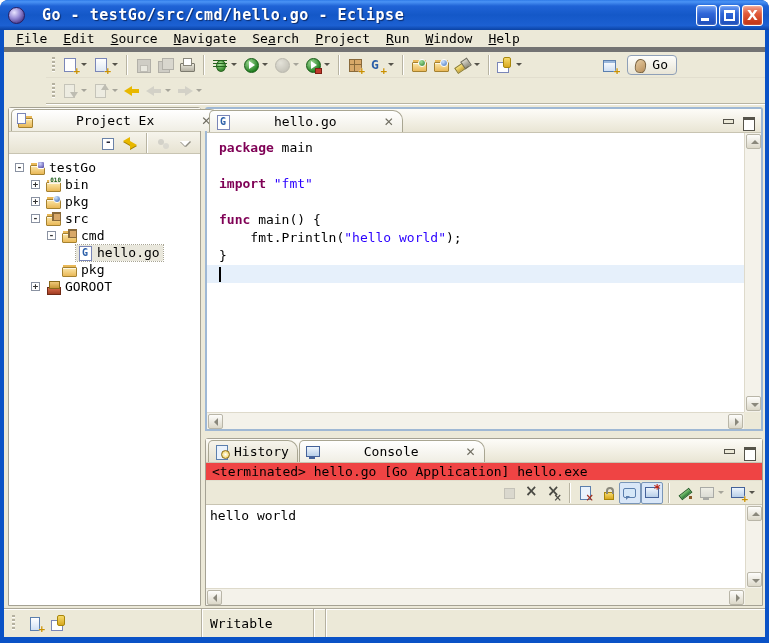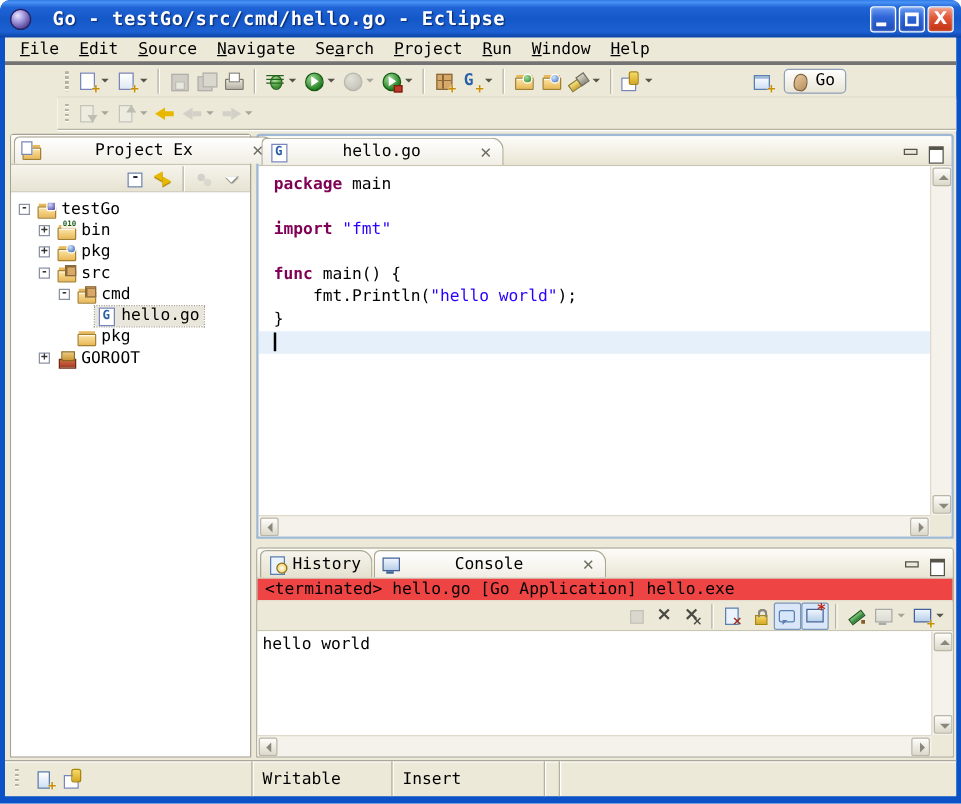--- a/index.html
+++ b/index.html
@@ -15,21 +15,21 @@
   .winbtns{display:flex;gap:2px;}
   .xpbtn{width:21px;height:21px;border:1px solid #fff;border-radius:3px;position:relative;
     background:linear-gradient(180deg,#6a9bf2 0%,#2f66d8 40%,#1c4cb8 100%);box-shadow:inset 0 0 2px #fff8;}
   .xpbtn.close{background:linear-gradient(180deg,#f2a28e 0%,#e15a3a 40%,#c03010 100%);}
   .xpbtn .g-min{position:absolute;left:4px;bottom:4px;width:8px;height:3px;background:#fff;}
   .xpbtn .g-max{position:absolute;left:4px;top:4px;width:11px;height:11px;border:2px solid #fff;border-top-width:3px;}
   .xpbtn .g-x{position:absolute;left:0;top:0;width:100%;height:100%;color:#fff;font:bold 14px/19px "DejaVu Sans",sans-serif;text-align:center;}
   
   .client{position:absolute;top:30px;left:4px;right:4px;bottom:6px;background:#ECE9D8;display:flex;flex-direction:column;}
   
-  .menubar{height:22px;display:flex;align-items:center;padding-left:4px;font-size:13px;color:#000;border-bottom:3px solid #737373;}
+  .menubar{height:22px;display:flex;align-items:center;padding-left:4px;font-size:13px;color:#000;border-bottom:5px solid #737373;}
   .menu-item{padding:2px 8px;cursor:default;white-space:nowrap;}
   
   .tbrow{height:26px;display:flex;align-items:center;padding:0 2px;margin-left:42px;}
   .tbrow1{border-bottom:1px solid #e2dece;}
   .tbrow2{border-bottom:1px solid #b8b4a2;box-shadow:0 1px 0 #fff;}
   .vgrip{width:3px;height:16px;margin:0 4px;background:repeating-linear-gradient(180deg,#b5b1a0 0 2px,#fdfcf8 2px 3px,transparent 3px 4px);}
   .tsep{width:1px;height:20px;background:#b8b4a2;box-shadow:1px 0 0 #fff;margin:0 5px;}
   .tbtn{display:flex;align-items:center;padding:2px 2px;border:1px solid transparent;border-radius:2px;}
   .tbtn.toggled{background:#d9e7f8;border-color:#7a96b8;}
   .tbtn.disabled{opacity:.45;filter:grayscale(.8);}
@@ -508,21 +508,20 @@
 
     </div>
 
     <div class="statusbar">
       <div class="sb-cell sb-left">
         <span class="vgrip"></span>
         <i class="ic si-fast"></i>
         <i class="ic si-sync"></i>
       </div>
       <div class="sb-cell sb-writable">Writable</div>
-      <div class="sb-cell sb-insert">Insert</div>
       <div class="sb-cell sb-grip">
           <span class="vgrip"></span>
         </div>
       <div class="sb-cell sb-rest"></div>
     </div>
 
   </div>
 </div>
 
 </body></html>

